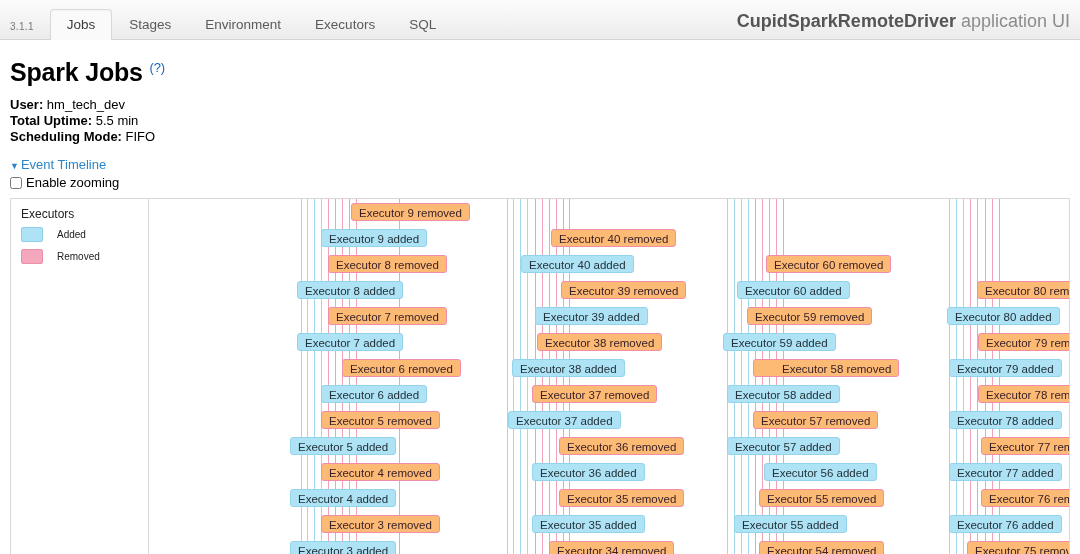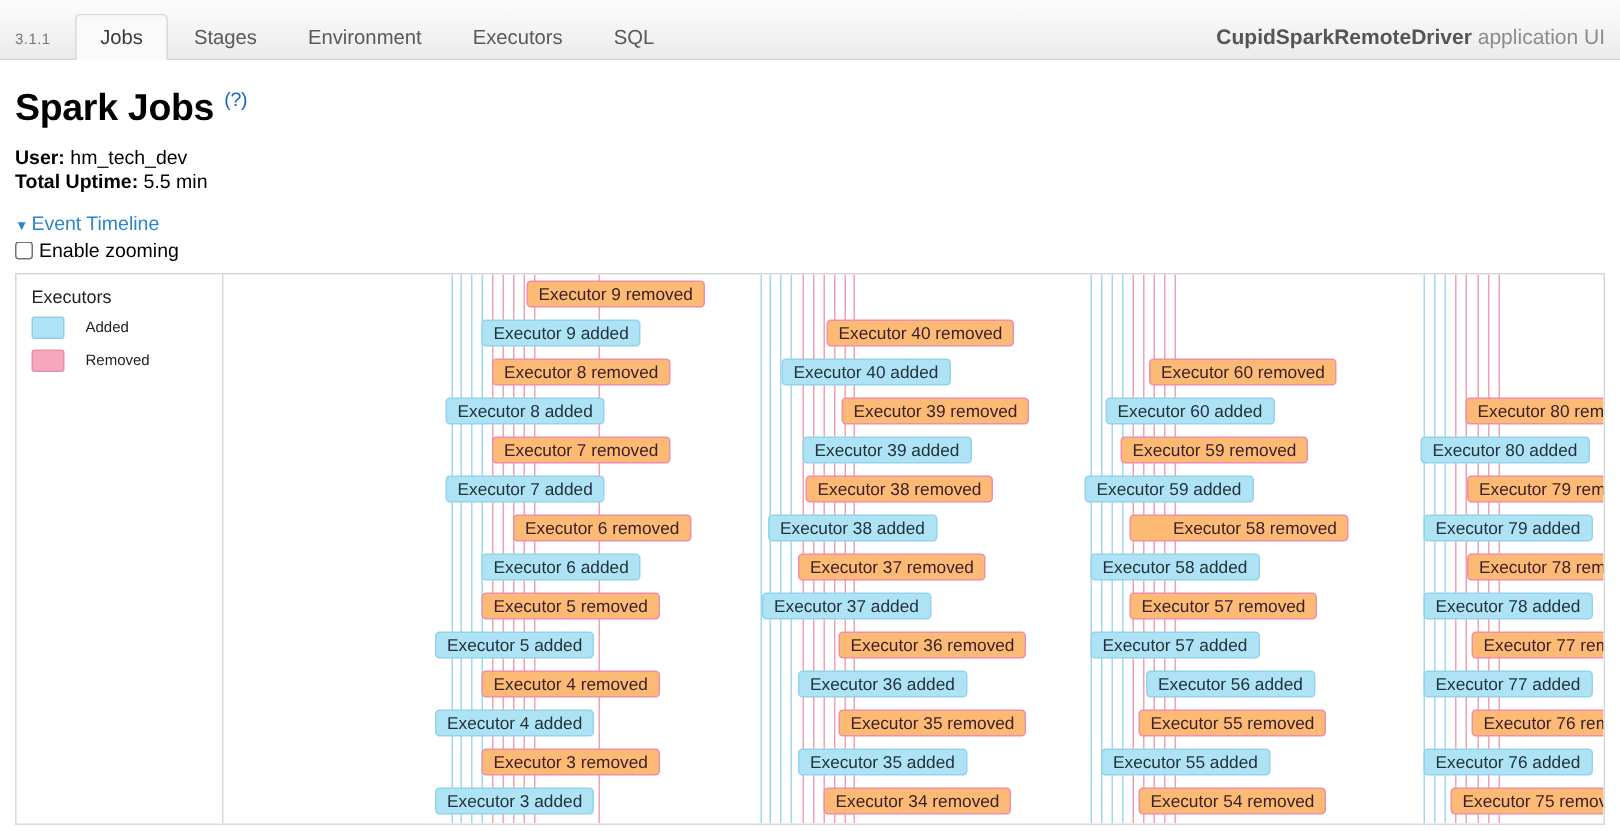--- a/index.html
+++ b/index.html
@@ -72,21 +72,21 @@
   .nav-tab.active {
     background: #fafafa;
     border-color: #d9d9d9;
     color: #3a3a3a;
     box-shadow: inset 0 1px 2px rgba(0,0,0,0.03);
   }
   .app-title {
     position: absolute;
     right: 10px;
     bottom: 7px;
-    font-size: 14px;
+    font-size: 18px;
     color: #8c8c8c;
   }
   .app-title b {
     color: #555;
     font-weight: bold;
   }
 
   
   .page {
     padding: 14px 10px 0 10px;
@@ -245,20 +245,23 @@
   <h1 class="page-title">
     <span>Spark Jobs</span>
     <a class="help" href="#">(?)</a>
   </h1>
 
   <p class="meta-line">
     <b>User:</b><span> hm_tech_dev</span>
   </p>
   <p class="meta-line">
     <b>Total Uptime:</b><span> 5.5 min</span>
+  </p>
+  <p class="meta-line">
+    <b>Scheduling Mode:</b><span> FIFO</span>
   </p>
 
   <div class="timeline-toggle">
     <span class="caret">▼</span><span>Event Timeline</span>
   </div>
 
   <div class="zoom-row">
     <input type="checkbox" style="">
     <span>Enable zooming</span>
   </div>

